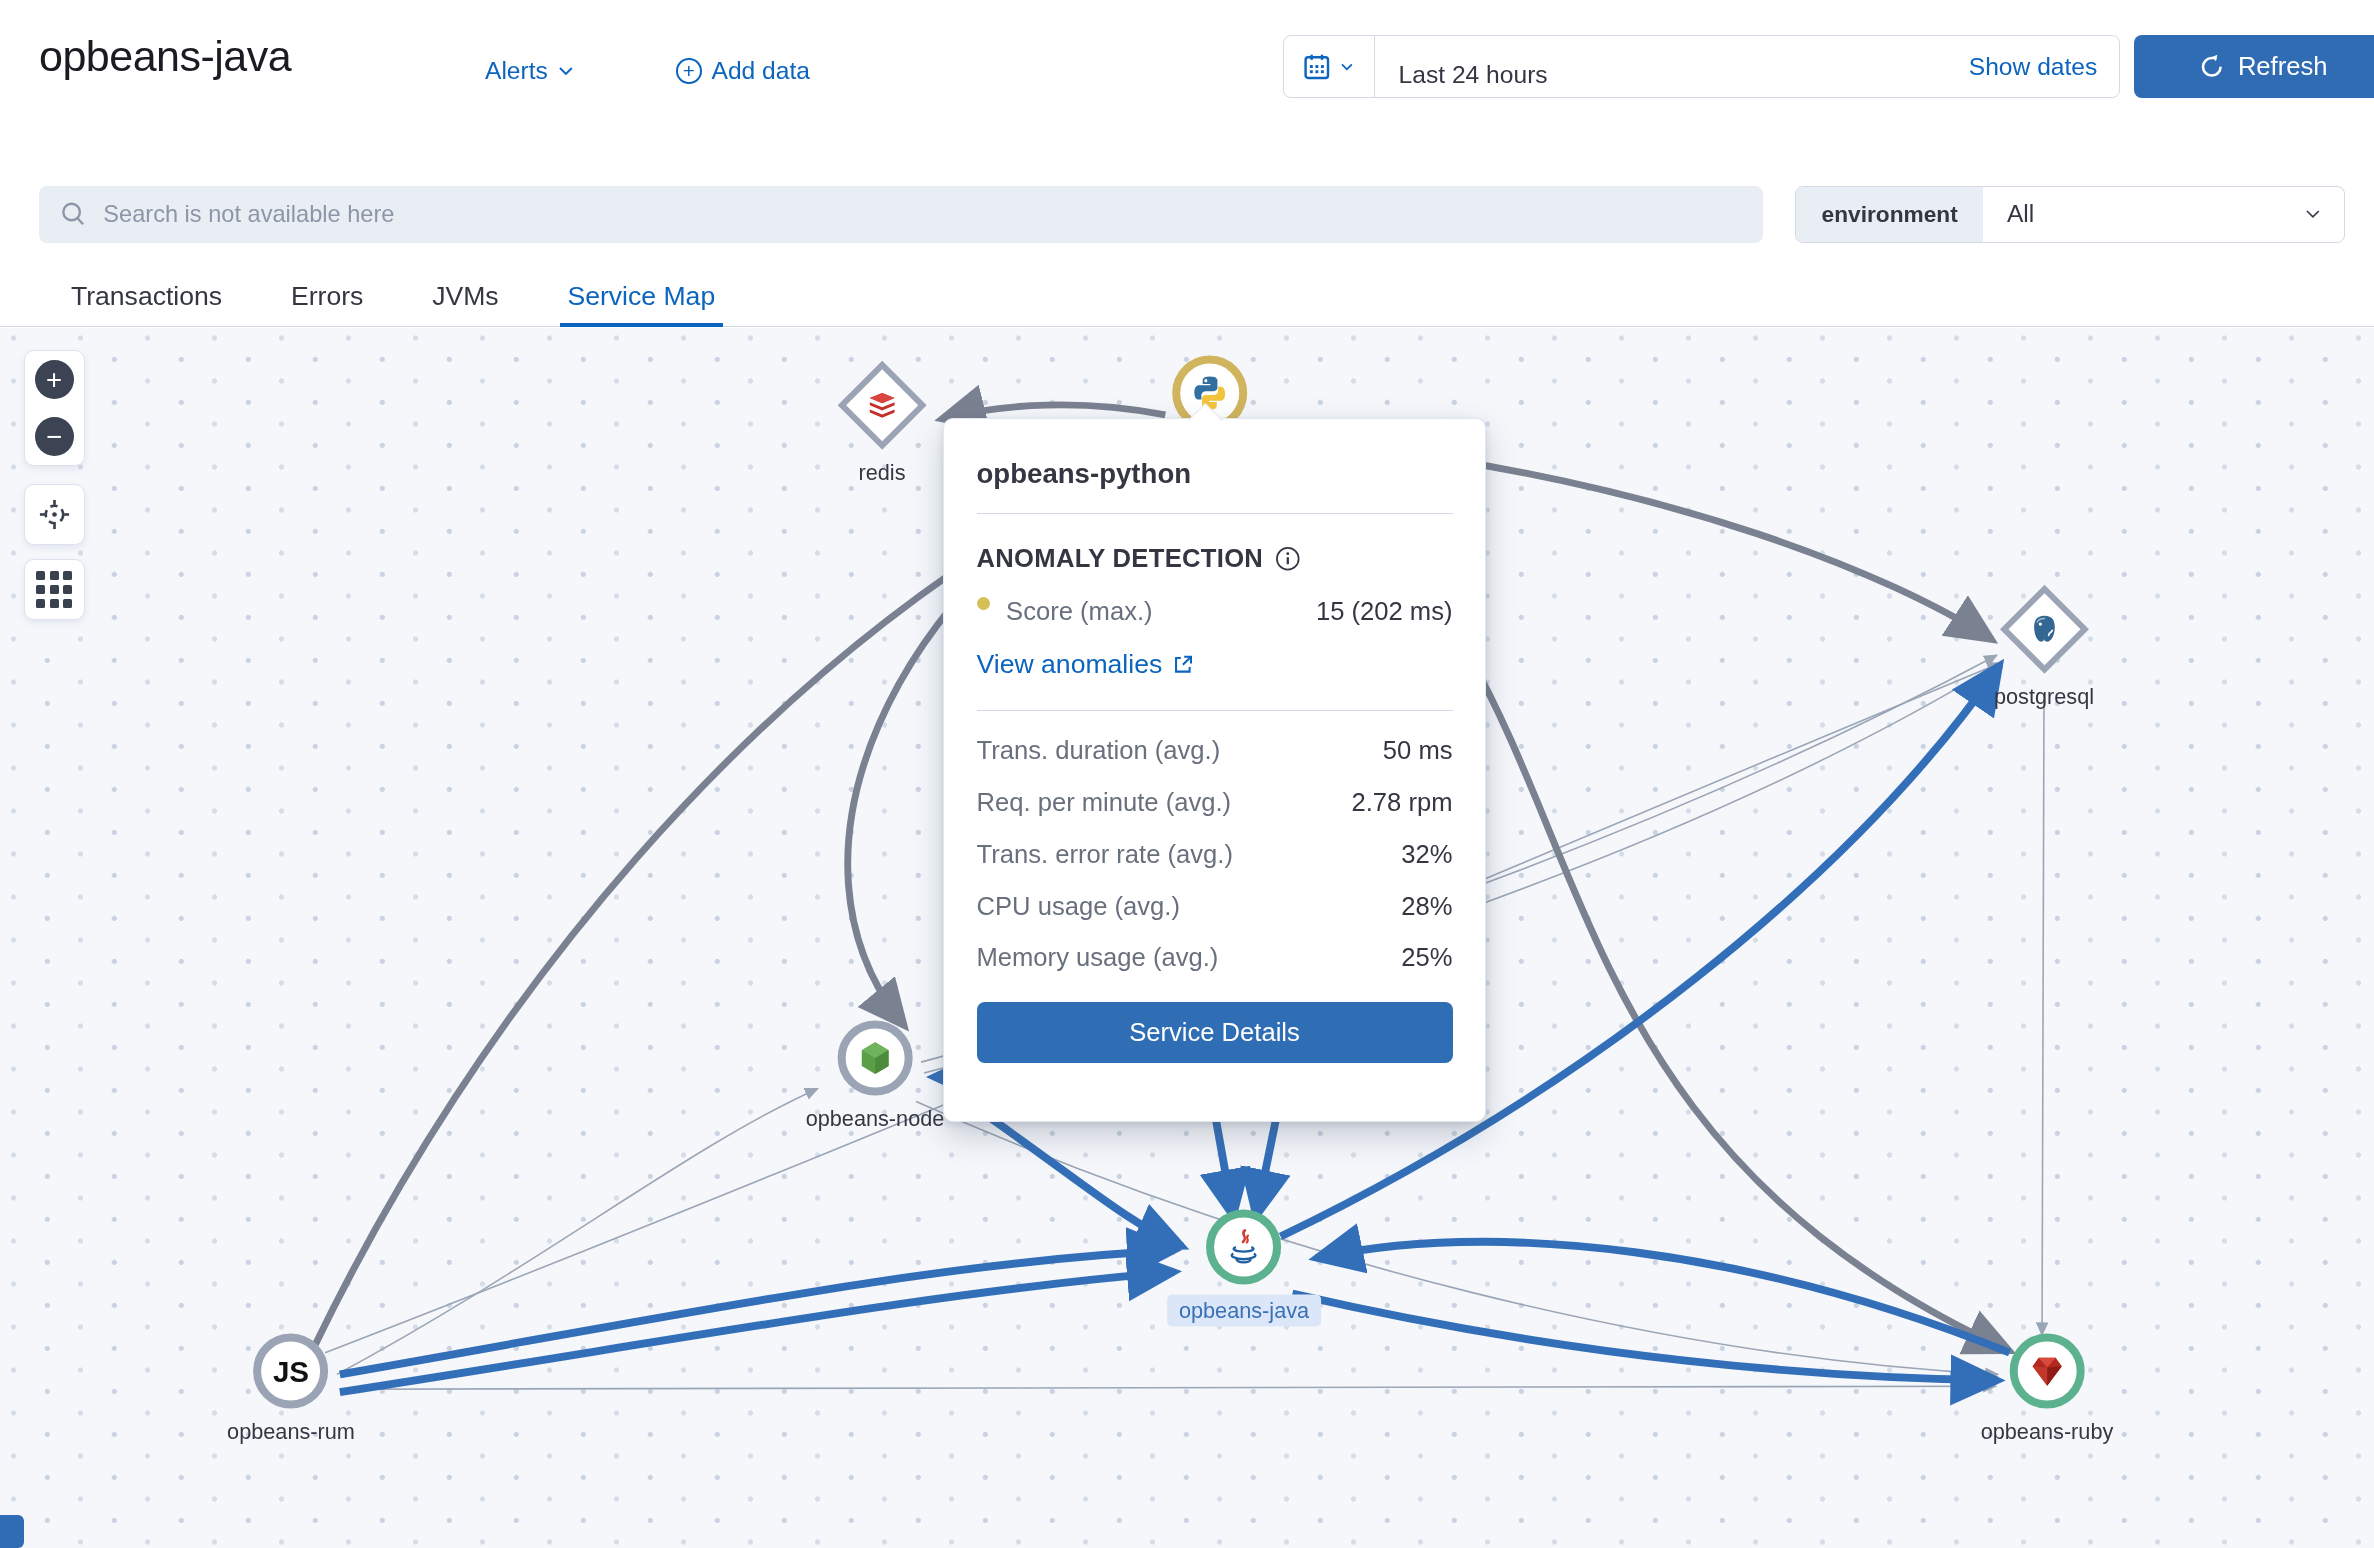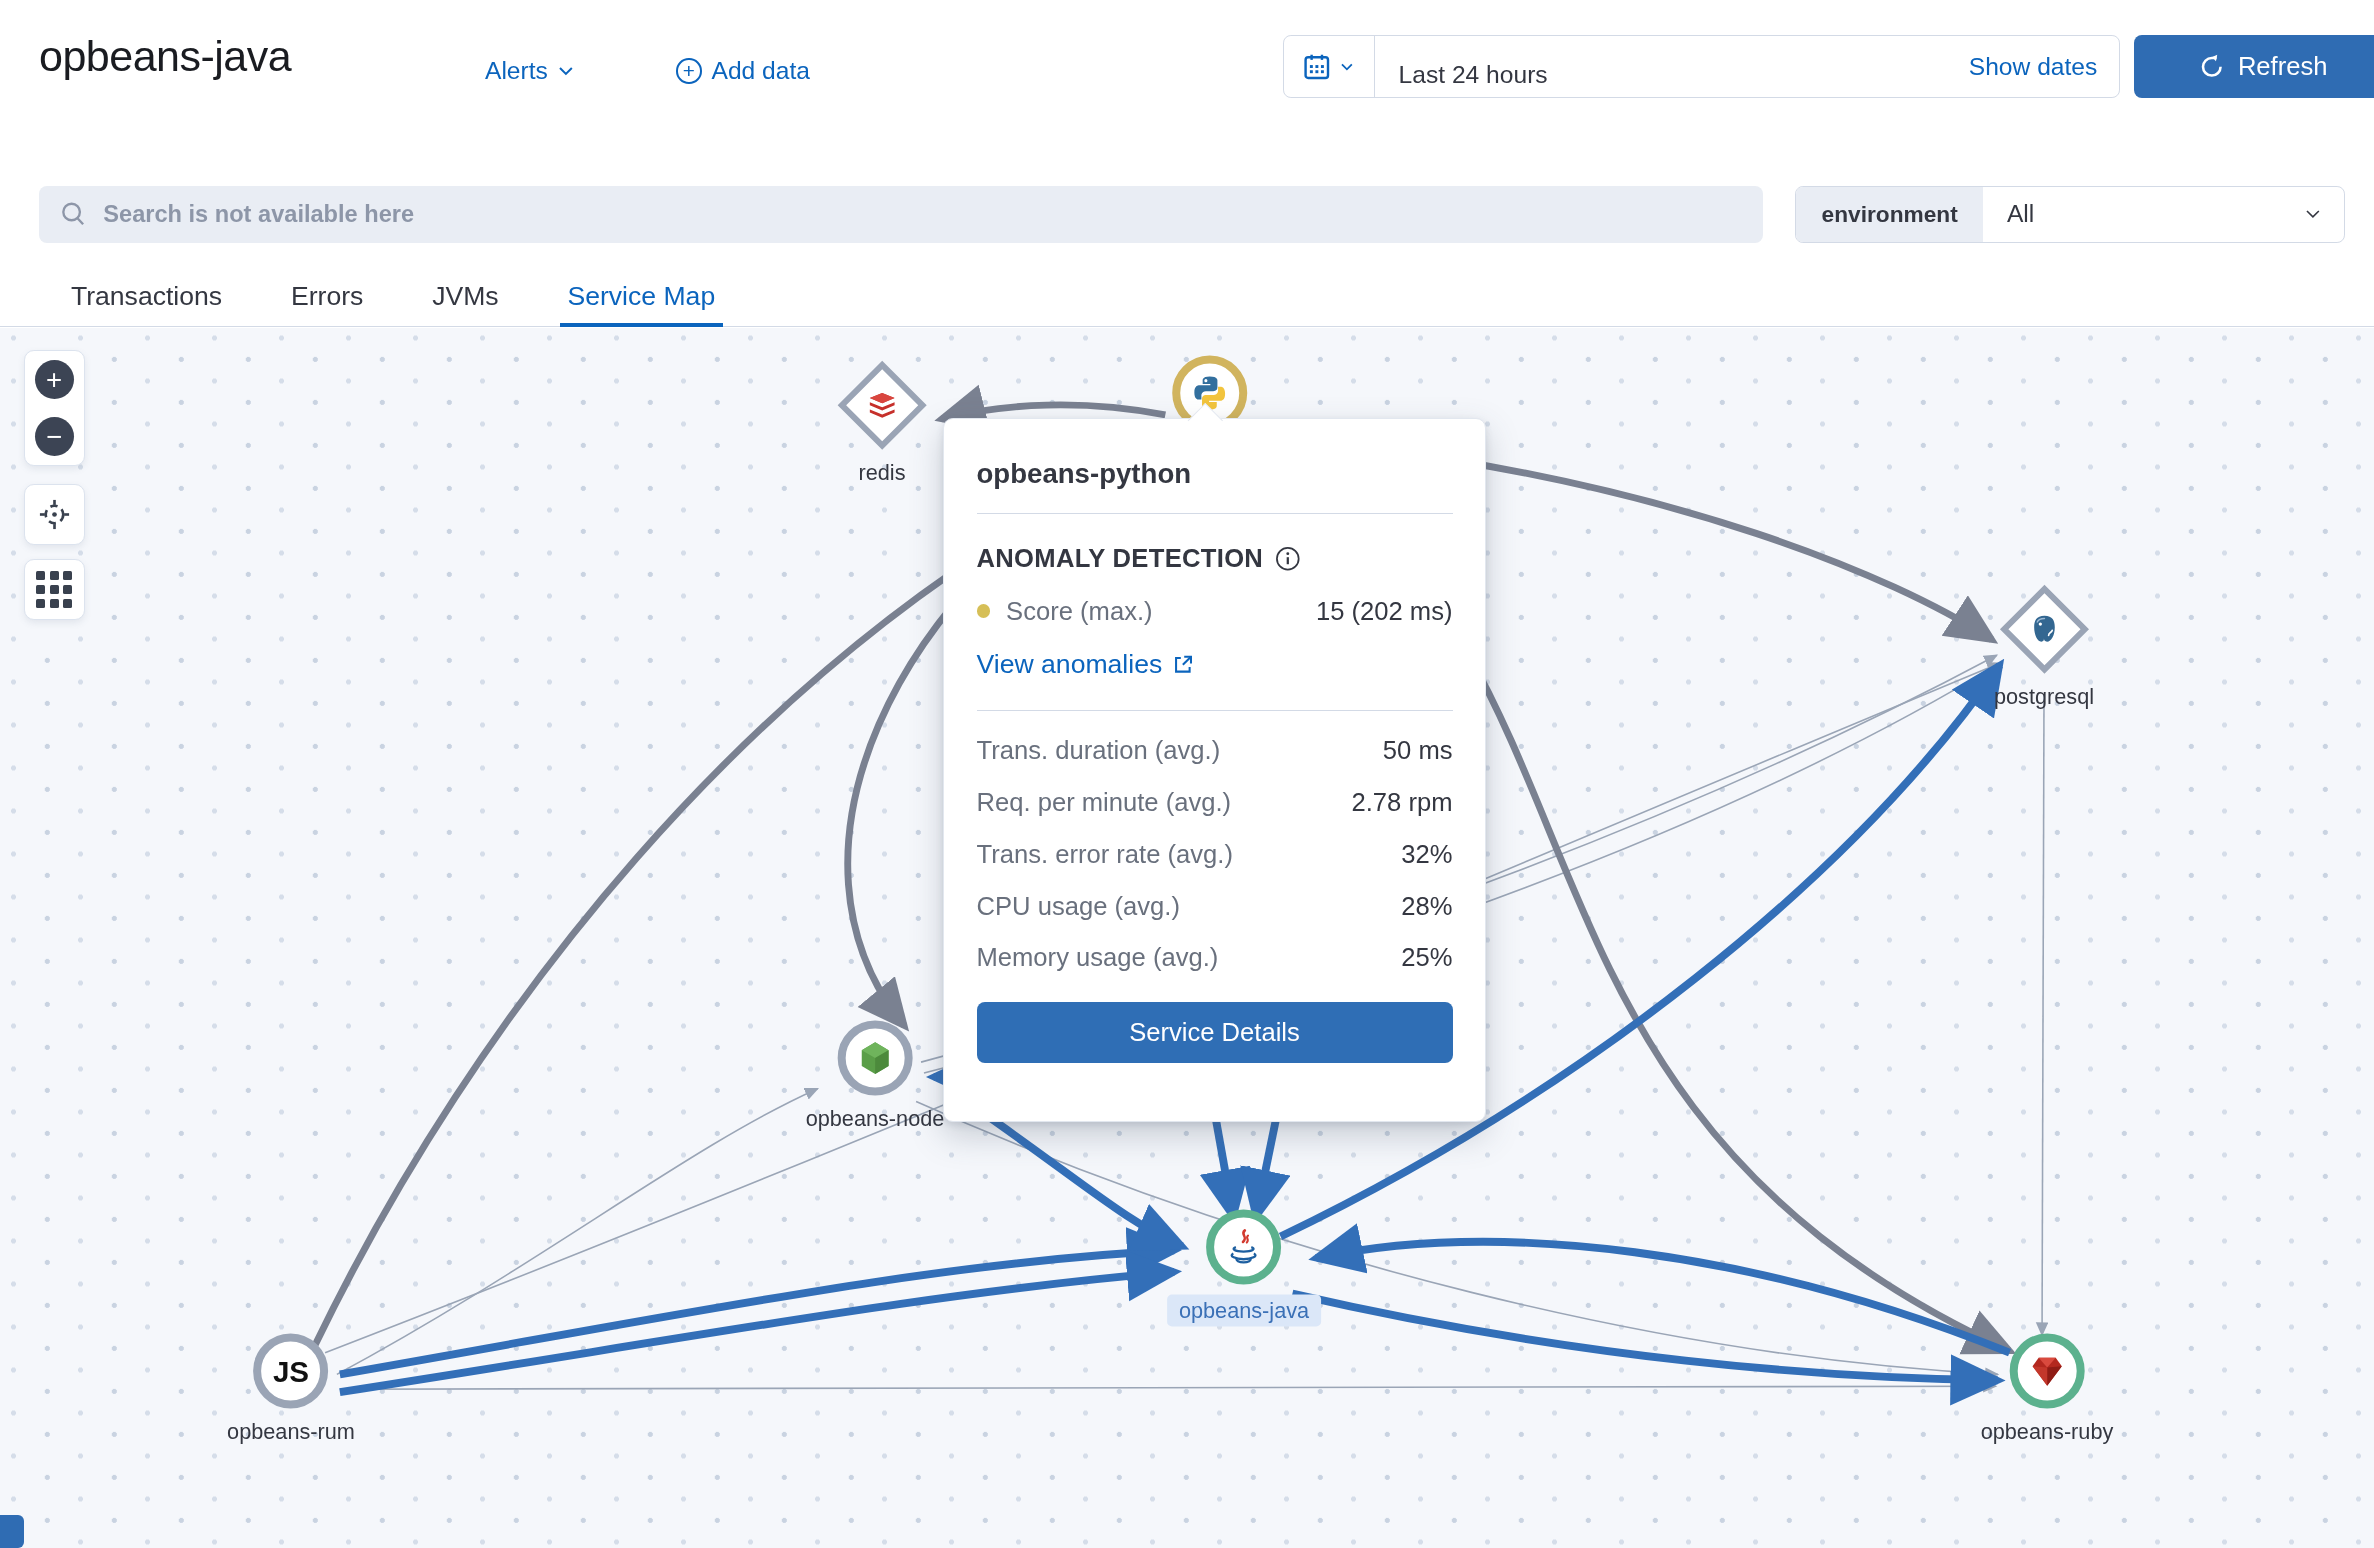--- a/index.html
+++ b/index.html
@@ -17,21 +17,21 @@
 
   .time-picker { position:absolute; left:1283px; top:35px; width:837px; height:63px; border:1px solid #d3dae6; border-radius:7.9px; background:#fff; display:flex; align-items:center; }
   .tp-cal { width:91px; height:100%; border-right:1px solid #d3dae6; display:flex; align-items:center; justify-content:center; gap:7.9px; cursor:pointer; }
   .tp-value { flex:1; padding-left:23.6px; font-size:24.6px; color:#343741;margin-top:16px; }
   .tp-showdates { padding-right:21.7px; font-size:24.6px; color:#0b64bd; font-weight:500; cursor:pointer; }
   .refresh-btn { position:absolute; left:2134px; top:35px; width:259px; height:63px; background:#2f6cb3; border:none; border-radius:7.9px; color:#fff; font-size:25.6px; font-family:inherit; display:flex; align-items:center; justify-content:center; gap:12.8px; cursor:pointer; }
 
   
   .search-row { position:relative; height:102px; }
   .search-box { position:absolute; left:39px; top:21.7px; width:1724px; height:57px; background:#e9edf4; border-radius:7.9px; display:flex; align-items:center; padding:0 19.7px; }
-  .search-box input { border:none; background:transparent; outline:none; font-size:23.6px; color:#be185d; font-family:inherit; width:100%; margin-left:15.8px;font-weight:bold; }
+  .search-box input { border:none; background:transparent; outline:none; font-size:23.6px; color:#be185d; font-family:inherit; width:100%; margin-left:15.8px; }
   .search-box input::placeholder { color:#8d96a8; }
   .env-filter { position:absolute; left:1795px; top:21.7px; width:550px; height:57px; border:1px solid #d3dae6; border-radius:7.9px; overflow:hidden; display:flex; background:#fff; }
   .env-label { background:#e9edf4; padding:0 25.6px; display:flex; align-items:center; font-size:22.7px; font-weight:600; color:#343741; }
   .env-value { flex:1; display:flex; align-items:center; padding:0 23.6px; font-size:24.6px; color:#343741; cursor:pointer; justify-content:space-between; }
 
   
   .tabs { position:relative; height:61px; border-bottom:1px solid #d3dae6; display:flex; gap:61px; padding-left:67px; }
   .tab { font-size:26.6px; color:#343741; display:flex; align-items:center; cursor:pointer; position:relative; padding:0 3.9px; }
   .tab.active { color:#0b64bd; font-weight:500; }
   .tab.active::after { content:""; position:absolute; left:-3.9px; right:-3.9px; bottom:-1px; height:3.9px; background:#0b64bd; }
@@ -65,21 +65,21 @@
   .dots9 { display:grid; grid-template-columns:repeat(3,8.9px); grid-gap:4.9px; cursor:pointer; }
   .dots9 span { width:8.9px; height:8.9px; background:#39414e; border-radius:1.5px; }
 
   
   .popup { position:absolute; left:943px; top:90px; width:543px; z-index:4; background:#fff; border:1px solid #e2e7ef; border-radius:9.9px; box-shadow:0 13.8px 33px rgba(65,78,101,.25), 0 3px 7.9px rgba(65,78,101,.15); padding:33px 32.5px 37px; }
   .popup::before { content:""; position:absolute; top:-10.8px; left:249px; width:23.6px; height:23.6px; background:#fff; transform:rotate(45deg); border-left:1px solid #e2e7ef; border-top:1px solid #e2e7ef; }
   .popup-title { font-size:27.6px; font-weight:700; color:#343741; padding:5.9px 0 23.6px; }
   .popup hr { border:none; border-top:1px solid #d3dae6; margin:0; }
   .anomaly-head { display:flex; align-items:center; gap:11.8px; margin:29.6px 0 23.6px; }
   .anomaly-title { font-size:25.6px; font-weight:700; color:#343741; letter-spacing:0.3px; }
-  .score-row { display:flex; align-items:center; margin-bottom:23.6px; font-size:25.6px; }
+  .score-row { display:flex; align-items:flex-start; margin-bottom:23.6px; font-size:25.6px; }
   .score-dot { width:13.8px; height:13.8px; border-radius:50%; background:#d6bf57; margin-right:15.8px; flex:none; }
   .score-label { color:#69707d; }
   .score-value { margin-left:auto; color:#343741; }
   .view-anom { display:inline-flex; align-items:center; gap:9.9px; font-size:26.6px; color:#0b64bd; cursor:pointer; margin-bottom:29.6px; }
   .stats { margin-top:25.6px; margin-bottom:29.6px; }
   .stat-row { display:flex; justify-content:space-between; font-size:25.6px; margin-bottom:22.7px; }
   .stat-row:last-child { margin-bottom:0; }
   .stat-label { color:#69707d; }
   .stat-value { color:#343741; }
   .btn-primary { display:block; width:100%; height:61px; background:#2f6eb5; color:#fff; border:none; border-radius:7.9px; font-size:25.6px; font-family:inherit; cursor:pointer; margin-bottom:21.7px; }

